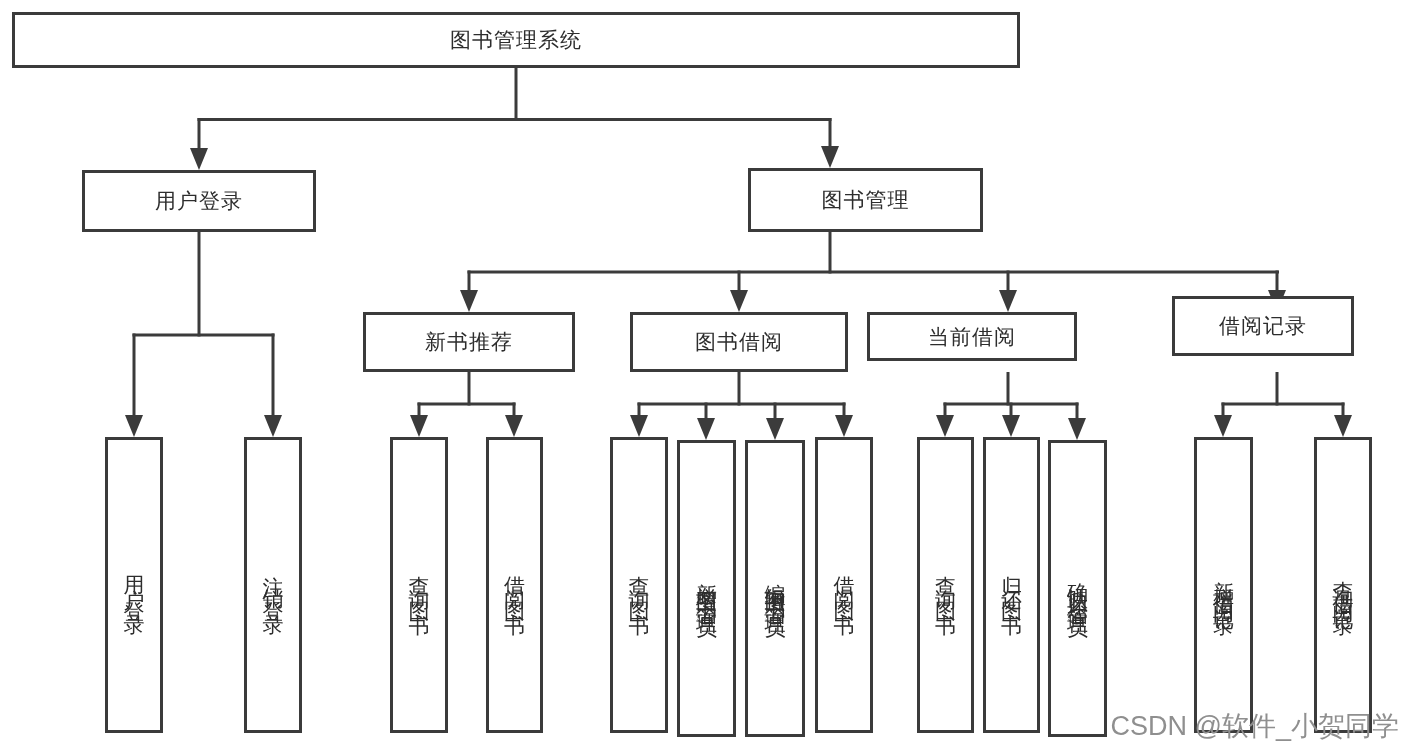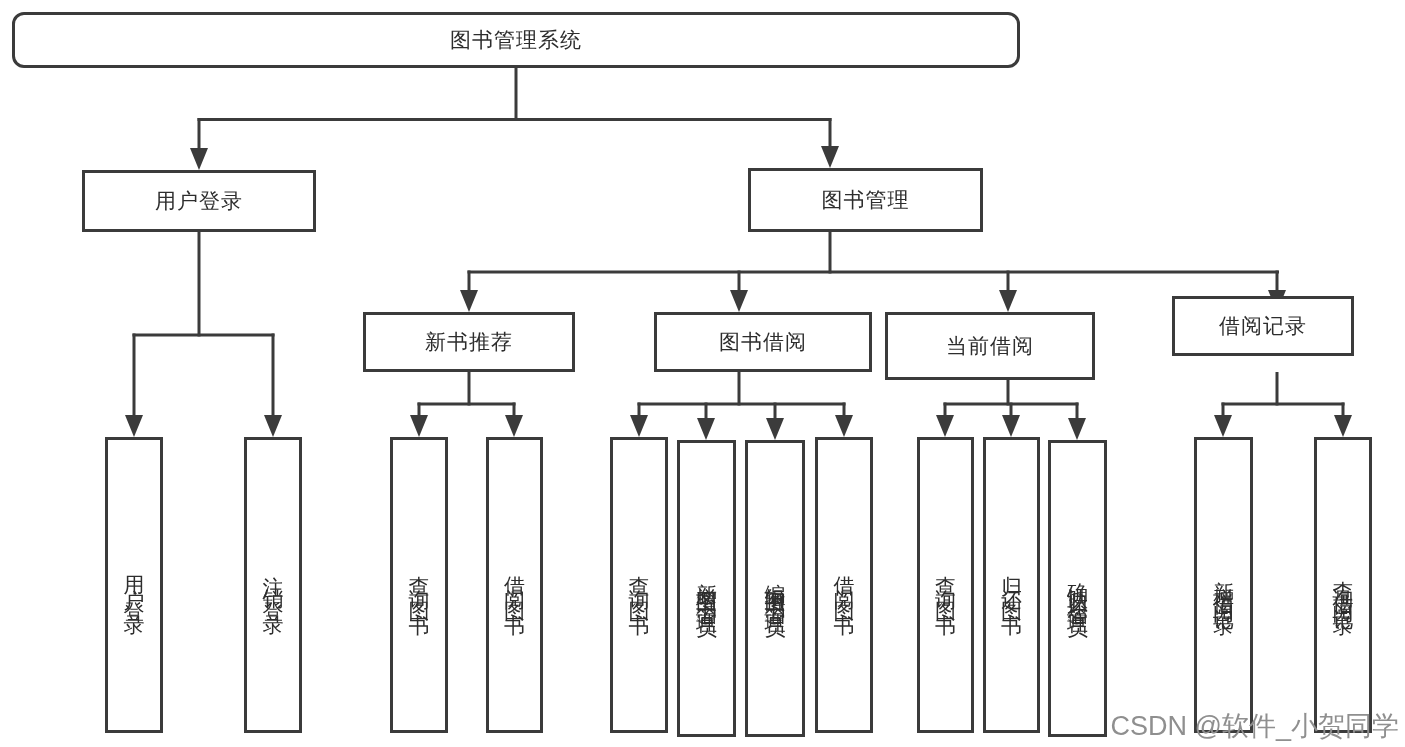--- a/index.html
+++ b/index.html
@@ -114,38 +114,38 @@
       <polygon points="766,418 784,418 775,440"></polygon>
       <polygon points="835,415 853,415 844,437"></polygon>
       <polygon points="936,415 954,415 945,437"></polygon>
       <polygon points="1002,415 1020,415 1011,437"></polygon>
       <polygon points="1068,418 1086,418 1077,440"></polygon>
       <polygon points="1214,415 1232,415 1223,437"></polygon>
       <polygon points="1334,415 1352,415 1343,437"></polygon>
     </g>
   </svg>
 
-  <div class="box" style="left:12px;top:12px;width:1008px;height:56px;border-radius:12px;">
+  <div class="box" style="left:12px;top:12px;width:1008px;height:56px;">
     <span class="hlabel">图书管理系统</span>
   </div>
 
   <div class="box" style="left:82px;top:170px;width:234px;height:62px;">
     <span class="hlabel">用户登录</span>
   </div>
   <div class="box" style="left:712px;top:168px;width:235px;height:64px;margin-left:36px;">
     <span class="hlabel">图书管理</span>
   </div>
 
   <div class="box" style="left:363px;top:312px;width:212px;height:60px;font-family:Liberation Mono, monospace;">
     <span class="hlabel">新书推荐</span>
   </div>
-  <div class="box" style="left:654px;top:312px;width:218px;height:60px;">
+  <div class="box" style="left:630px;top:312px;width:218px;height:60px;">
     <span class="hlabel">图书借阅</span>
   </div>
-  <div class="box" style="left:885px;top:312px;width:210px;height:68px;">
+  <div class="box" style="left:867px;top:312px;width:210px;height:49px;">
     <span class="hlabel">当前借阅</span>
   </div>
   <div class="box" style="left:1172px;top:296px;width:182px;height:60px;align-items:center;">
     <span class="hlabel">借阅记录</span>
   </div>
 
   <div class="box sp-s" style="left:105px;top:437px;width:58px;height:296px;">
     <span class="vtext">用户登录</span>
   </div>
   <div class="box sp-s" style="left:244px;top:437px;width:58px;height:296px;">

